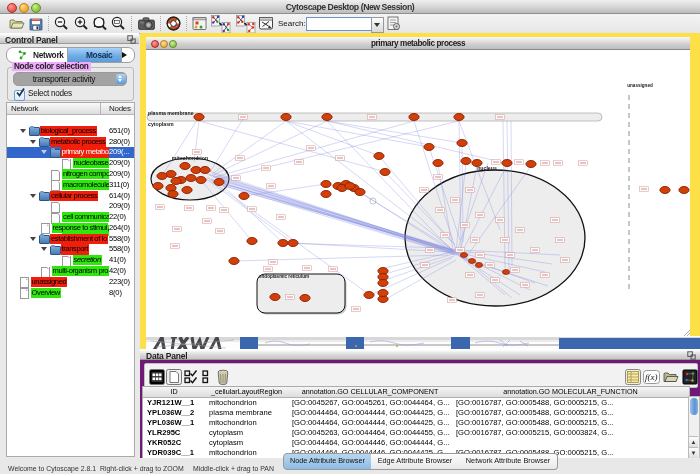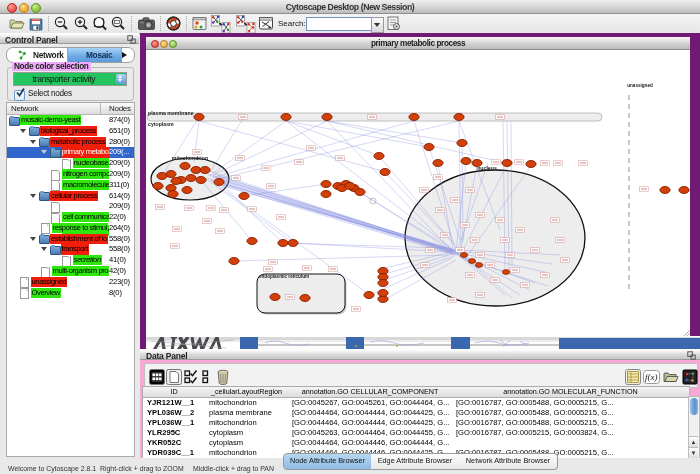--- a/index.html
+++ b/index.html
@@ -22,26 +22,26 @@
   .treerow .lbl{position:absolute;top:0.2px;padding:0 1px;line-height:10.2px;color:#000;overflow:hidden;box-sizing:border-box;}
   .treerow .num{position:absolute;left:102px;top:0.2px;line-height:10.2px;color:#000;letter-spacing:-0.2px;}
   .tri{position:absolute;top:3.2px;width:0;height:0;border-left:3.4px solid transparent;border-right:3.4px solid transparent;border-top:4.5px solid #444;}
   .gbg{background:#2fe60d;}
   .rbg{background:#f01e0a;}
   .foldr{position:absolute;top:1.5px;width:9px;height:7px;background:linear-gradient(#7aa7d4,#4a7ab2);border:0.5px solid #2d5580;border-radius:1px;}
   .foldr:before{content:"";position:absolute;left:0;top:-2px;width:4px;height:2px;background:#6b9cc9;border-radius:1px 1px 0 0;}
   .filei{position:absolute;top:0.8px;width:7px;height:9px;background:#fff;border:0.6px solid #999;}
   .filei:before{content:"";position:absolute;right:-0.6px;top:-0.6px;border-style:solid;border-width:0 2.5px 2.5px 0;border-color:#fff #fff #bbb #bbb;}
   
-  #netwin{left:140px;top:33px;width:560px;height:316px;background:#701a75;}
+  #netwin{left:140px;top:33px;width:560px;height:316px;background:#fde047;}
   #nettitle{position:absolute;left:6px;top:4px;width:544px;height:12px;background:linear-gradient(#f8f8f8,#cfcfcf 60%,#bdbdbd);border-bottom:1px solid #888;}
   #canvas{position:absolute;left:6px;top:17px;width:544px;height:286px;background:#fff;}
   .ntl{position:absolute;top:2.5px;width:6px;height:6px;border-radius:50%;}
   
-  #dpanel{left:140px;top:349px;width:560px;height:109px;background:#f9a8d4;}
+  #dpanel{left:140px;top:349px;width:560px;height:109px;background:#701a75;}
   
   .btab{position:absolute;top:453px;height:17px;border:1px solid #9a9a9a;font-size:7.3px;line-height:13px;text-align:center;color:#111;background:linear-gradient(#fdfdfd,#e8e8e8);box-sizing:border-box;}
 </style>
 </head>
 <body>
 
 <div id="titlebar" class="abs">
   <div class="tl" style="left:7px;background:radial-gradient(circle at 35% 30%,#ff9d96,#ec6b60 45%,#d93a30);border:0.5px solid #b5271f;"></div>
   <div class="tl" style="left:19px;background:radial-gradient(circle at 35% 30%,#ffe0a0,#f5b63e 45%,#e09c28);border:0.5px solid #b97d1b;"></div>
   <div class="tl" style="left:31px;background:radial-gradient(circle at 35% 30%,#d2f0a0,#9ad04e 45%,#77b42e);border:0.5px solid #5d8f24;"></div>
@@ -183,46 +183,41 @@
         <circle cx="3" cy="8" r="1.4" fill="#30a030"></circle>
       <path d="M2 2 L6.5 3.5 L3 8" stroke="#30a030" stroke-width="0.8" fill="none"></path>
     </svg>
     <div style="position:absolute;left:26px;top:1.5px;font-size:8.3px;letter-spacing:-0.3px;font-weight:bold;color:#222;">Network</div>
     <div style="position:absolute;left:79px;top:1.5px;font-size:8.3px;letter-spacing:-0.3px;font-weight:bold;color:#103055;">Mosaic</div>
   </div>
 
   <div style="position:absolute;left:7px;top:34px;width:125px;height:32px;border:1px solid #bbb;border-radius:3px;"></div>
   <div style="position:absolute;left:12px;top:29px;background:#f0abfc;padding:0 2px;font-size:8.2px;letter-spacing:-0.3px;font-weight:bold;color:#222;">Node color selection</div>
 
-  <div style="position:absolute;left:13px;top:39px;width:112px;height:12px;background:#22c55e;border:1px solid #999;border-radius:0;">
+  <div style="position:absolute;left:13px;top:39px;width:112px;height:12px;background:#a3a3a3;border:1px solid #999;border-radius:5px;">
     <div style="position:absolute;left:3px;top:0.5px;width:94px;text-align:center;font-size:8.4px;letter-spacing:-0.3px;color:#111;">transporter activity</div>
     <div style="position:absolute;right:0.5px;top:0.5px;width:10px;height:10px;background:linear-gradient(#aed3f5,#5e9ada);border-radius:2px;">
       <div style="position:absolute;left:2.4px;top:1.2px;border-left:2.6px solid transparent;border-right:2.6px solid transparent;border-bottom:3px solid #fff;"></div>
       <div style="position:absolute;left:2.4px;top:5.8px;border-left:2.6px solid transparent;border-right:2.6px solid transparent;border-top:3px solid #fff;"></div>
     </div>
   </div>
 
   <div style="position:absolute;left:14px;top:57px;width:9px;height:9px;background:linear-gradient(#fdfdfd,#dcecf8);border:1.2px solid #6d9bd1;border-radius:2px;"></div>
   <svg style="position:absolute;left:15px;top:54px" width="11" height="11" viewBox="0 0 11 11">
       <path d="M2 5.5 L4.5 8.5 L9 1.5" stroke="#1a3a60" stroke-width="1.8" fill="none"></path>
     </svg>
   <div style="position:absolute;left:28px;top:56px;font-size:8.2px;letter-spacing:-0.3px;color:#111;">Select nodes</div>
 
   <div style="position:absolute;left:6px;top:69px;width:127px;height:353px;background:#fff;border:1px solid #aaa;">
     <div style="position:absolute;left:0;top:0;width:127px;height:11px;background:linear-gradient(#fafafa,#dcdcdc);border-bottom:1px solid #b5b5b5;font-size:8.4px;color:#222;">
       <span style="position:absolute;left:4px;top:1px;font-size:8px;letter-spacing:-0.3px;">Network</span>
       <span style="position:absolute;left:102px;top:1px;font-size:8px;letter-spacing:-0.3px;">Nodes</span>
       <span style="position:absolute;left:93px;top:0;height:11px;border-left:1px solid #b5b5b5;"></span>
     </div>
     <div id="tree" style="position:absolute;left:0;top:12px;width:127px;height:340px;overflow:hidden;">
-        <div class="treerow" style="top:0px;">
-          <div class="foldr" style="left:2px"></div>
-          <span class="lbl gbg" style="left:13px;max-width:89px;">mosaic-demo-yeast</span>
-          <span class="num" style="">874(0)</span>
-        </div>
         <div class="treerow" style="top:10.77px;">
           <div class="tri" style="left:12.5px;"></div>
           <div class="foldr" style="left:21.5px"></div>
           <span class="lbl rbg" style="left:32.5px;max-width:69.5px;">biological_process</span>
           <span class="num" style="">651(0)</span>
         </div>
         <div class="treerow" style="top:21.54px;">
           <div class="tri" style="left:23px;"></div>
           <div class="foldr" style="left:32px"></div>
           <span class="lbl rbg" style="left:43px;max-width:59px;">metabolic process</span>

